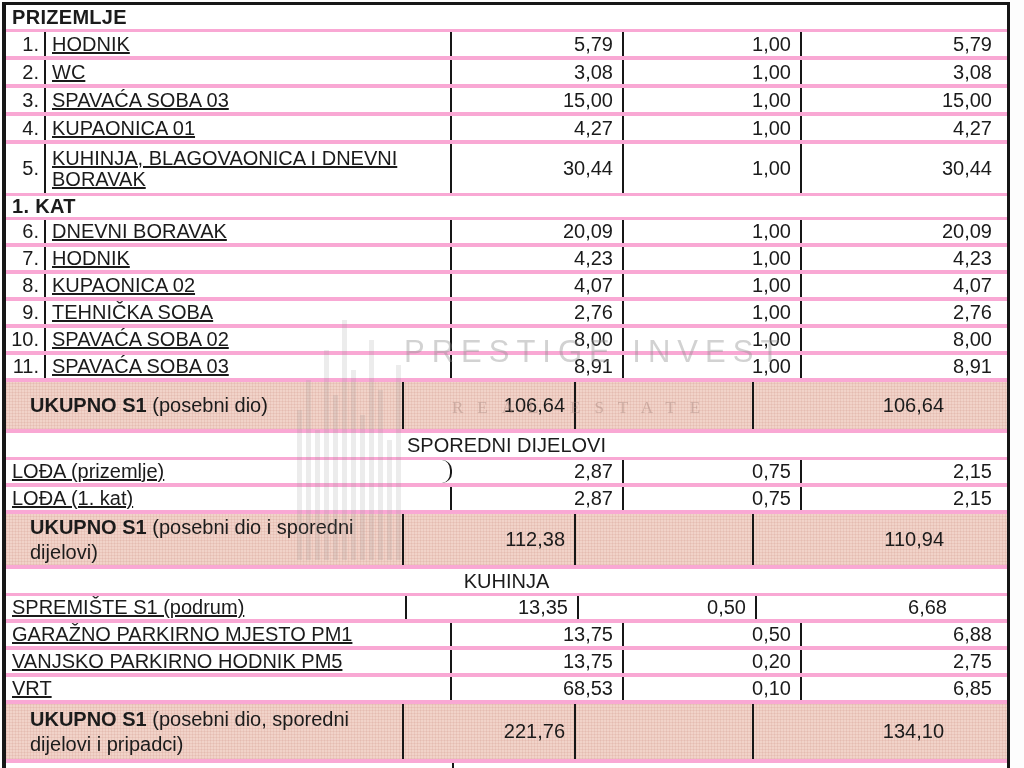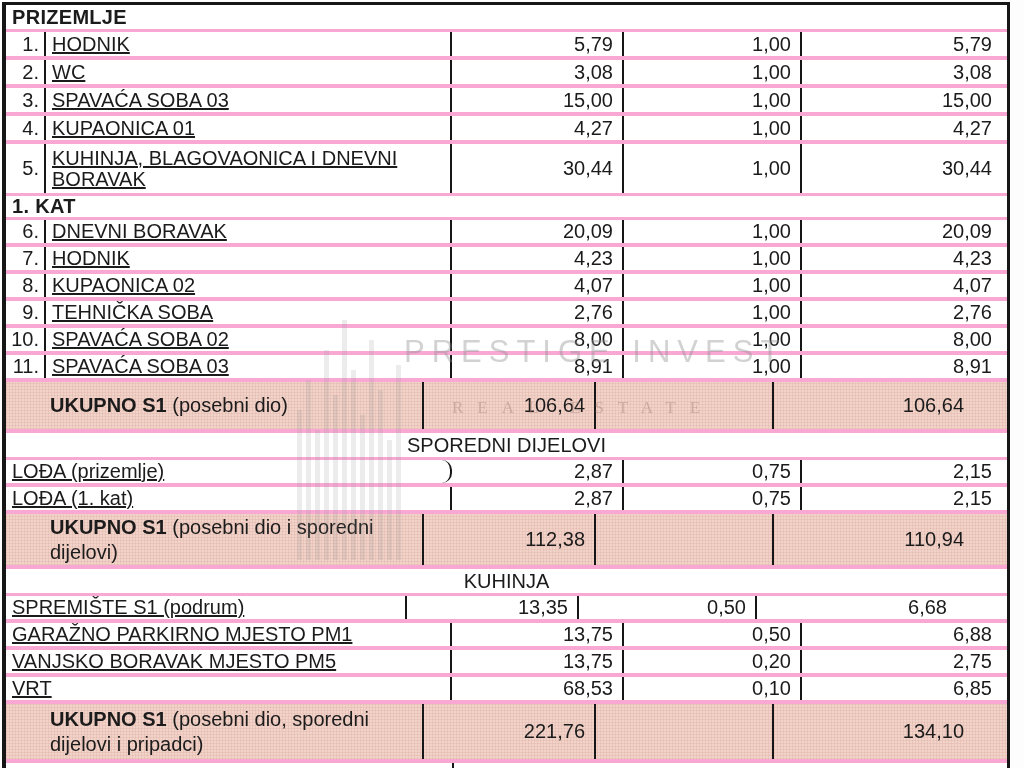--- a/index.html
+++ b/index.html
@@ -29,21 +29,21 @@
   .c4{width:199px;justify-content:flex-end;padding-right:9px;}
   .fullcell{width:100%;display:flex;align-items:center;font-size:20px;}
   .floorhead .fullcell{font-weight:bold;padding-left:6px;letter-spacing:0.3px;}
   .sechead .fullcell{justify-content:center;}
   .total{
     background-color:#f1d3c9;
     background-image:
       repeating-linear-gradient(0deg, rgba(199,134,120,0.16) 0 1px, rgba(0,0,0,0) 1px 3px),
       repeating-linear-gradient(90deg, rgba(199,134,120,0.16) 0 1px, rgba(0,0,0,0) 1px 3px);
   }
-  .total .lbl{width:398px;padding-left:24px;margin-left:20px;}
+  .total .lbl{width:398px;padding-left:24px;}
   .total .lbl b{font-weight:bold;}
   .lbl-inner{display:inline-block;max-width:378px;line-height:25px;}
   .partial .pc1{width:446px;border-right:2px solid #161616;height:100%;}
   .partial .pcrest{flex:1;}
   
   .wm{position:absolute;left:0;top:0;width:1024px;height:768px;pointer-events:none;}
   .wm-bars{position:absolute;left:297px;top:320px;}
   .wm-brand{
     position:absolute;left:404px;top:334px;width:320px;
     font-family:Liberation Sans, sans-serif;font-size:31px;letter-spacing:7px;
@@ -191,21 +191,21 @@
       <div class="c c3">0,50</div>
       <div class="c c4 last">6,68</div>
     </div>
     <div class="row h23">
       <div class="c c1" style="width:446px;">GARAŽNO PARKIRNO MJESTO PM1</div>
       <div class="c c2">13,75</div>
       <div class="c c3">0,50</div>
       <div class="c c4 last">6,88</div>
     </div>
     <div class="row h23">
-      <div class="c c1" style="width:446px;">VANJSKO BORAVAK MJESTO PM5</div>
+      <div class="c c1" style="width:446px;">VANJSKO PARKIRNO HODNIK PM5</div>
       <div class="c c2">13,75</div>
       <div class="c c3">0,20</div>
       <div class="c c4 last">2,75</div>
     </div>
     <div class="row h23 bb4">
       <div class="c c1" style="width:446px;">VRT</div>
       <div class="c c2">68,53</div>
       <div class="c c3">0,10</div>
       <div class="c c4 last">6,85</div>
     </div>

